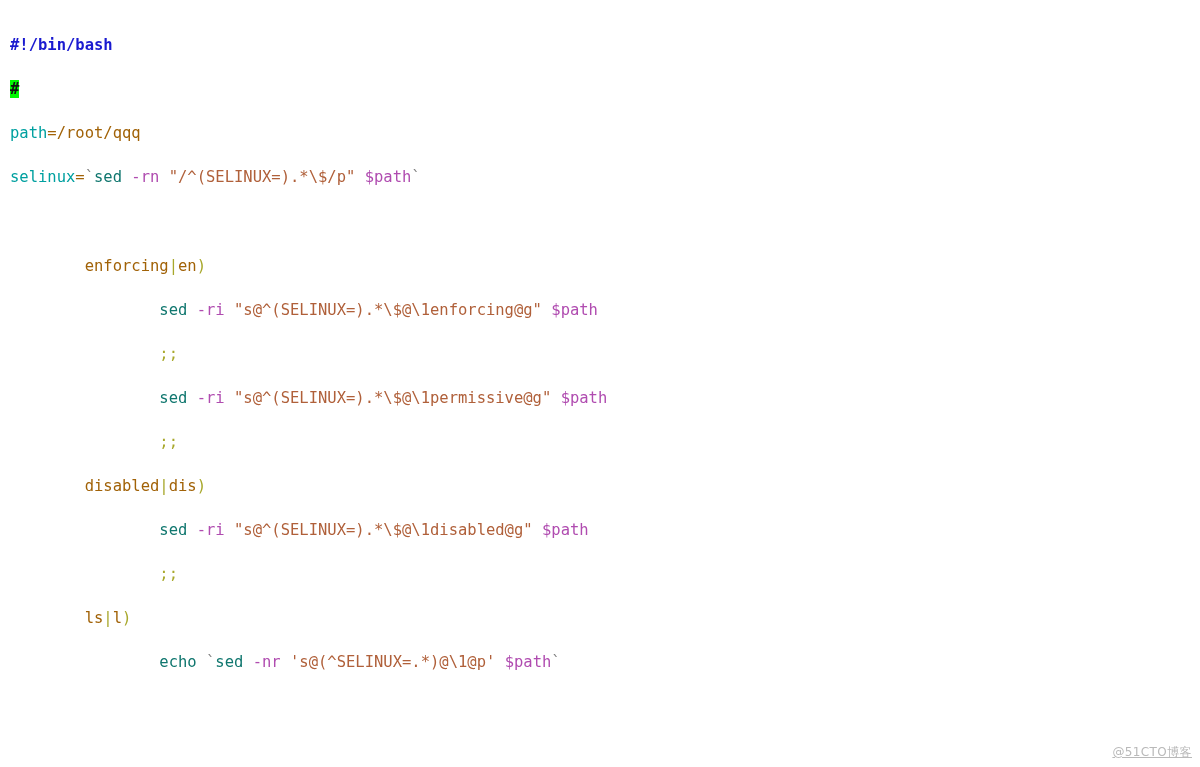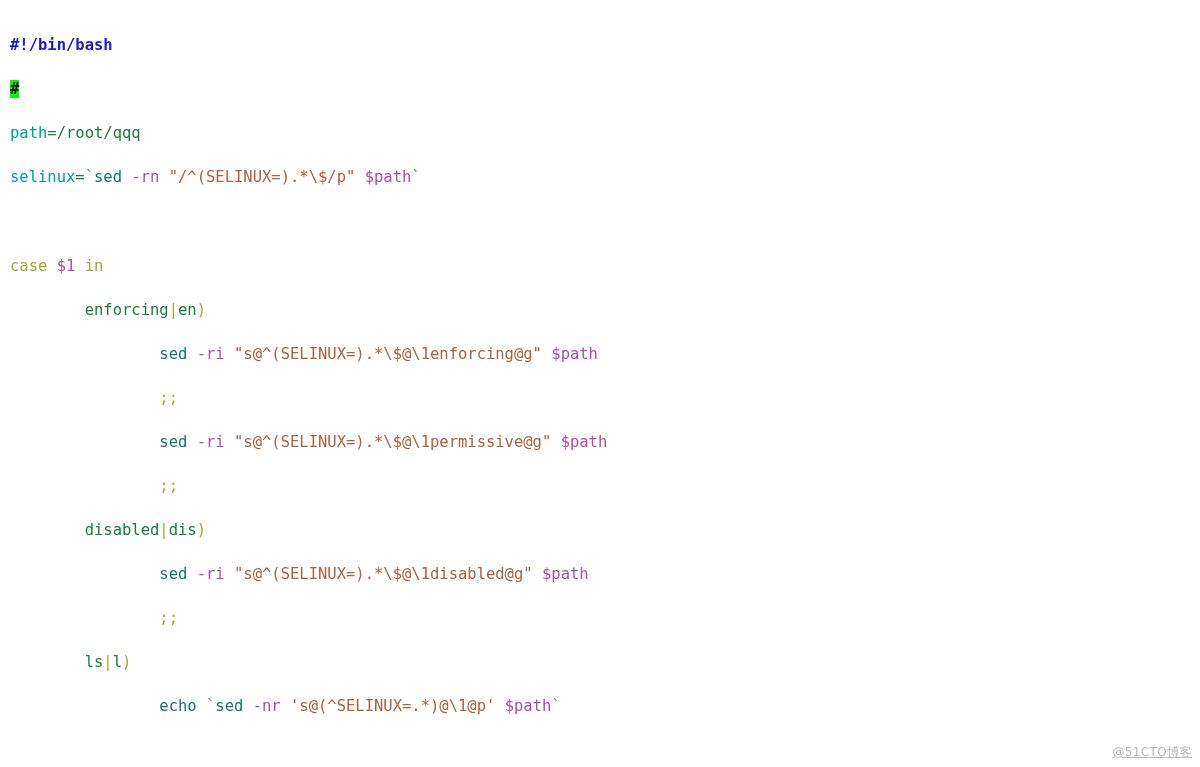--- a/index.html
+++ b/index.html
@@ -34,21 +34,21 @@
     color: #000000;
     letter-spacing: 0px;
     -webkit-font-smoothing: antialiased;
   }
 
   .ln { display: block; height: 22.05px; }
 
   
   .c-shebang   { color: #1a1ad0; font-weight: bold; }
   .c-var       { color: #00a0a0; }          
-  .c-plain     { color: #15803d; }
+  .c-plain     { color: #a16207; }
   .c-cmd       { color: #0f766e; }          
   .c-kw        { color: #a8a82c; }          
   .c-opt       { color: #b04cb0; margin-top: 31px; }          
   .c-str       { color: #b0603a; }          
   .c-dollar    { color: #b04cb0; margin-top: 12px; }          
   .c-delim     { color: #a8a82c; }          
   .c-tick      { color: #808080; }
 
   .cursor-cell {
     background: #00f900;
@@ -72,21 +72,20 @@
 <body>
 
 <div id="editor">
 
   <code id="code">
 <span class="ln"><span class="c-shebang">#!/bin/bash</span></span>
 <span class="ln"><span class="cursor-cell">#</span></span>
 <span class="ln"><span class="c-var">path</span><span class="c-plain">=/root/qqq</span></span>
 <span class="ln"><span class="c-var">selinux</span><span class="c-plain">=</span><span class="c-tick">`</span><span class="c-cmd">sed</span><span class="c-plain"> </span><span class="c-opt">-rn</span><span class="c-plain"> </span><span class="c-str">"/^(SELINUX=).*\$/p"</span><span class="c-plain"> </span><span class="c-dollar">$path</span><span class="c-tick">`</span></span>
 <span class="ln"> </span>
-<span class="ln"><span class="c-kw">case</span><span class="c-plain"> </span><span class="c-dollar">$1</span><span class="c-plain"> </span><span class="c-kw">in</span></span>
 <span class="ln"><span class="c-plain">        </span><span class="c-plain">enforcing</span><span class="c-delim">|</span><span class="c-plain">en</span><span class="c-delim">)</span></span>
 <span class="ln"><span class="c-plain">                </span><span class="c-cmd">sed</span><span class="c-plain"> </span><span class="c-opt">-ri</span><span class="c-plain"> </span><span class="c-str">"s@^(SELINUX=).*\$@\1enforcing@g"</span><span class="c-plain"> </span><span class="c-dollar">$path</span></span>
 <span class="ln"><span class="c-plain">                </span><span class="c-delim">;;</span></span>
 <span class="ln"><span class="c-plain">                </span><span class="c-cmd">sed</span><span class="c-plain"> </span><span class="c-opt">-ri</span><span class="c-plain"> </span><span class="c-str">"s@^(SELINUX=).*\$@\1permissive@g"</span><span class="c-plain"> </span><span class="c-dollar">$path</span></span>
 <span class="ln"><span class="c-plain">                </span><span class="c-delim">;;</span></span>
 <span class="ln"><span class="c-plain">        </span><span class="c-plain">disabled</span><span class="c-delim">|</span><span class="c-plain">dis</span><span class="c-delim">)</span></span>
 <span class="ln"><span class="c-plain">                </span><span class="c-cmd">sed</span><span class="c-plain"> </span><span class="c-opt">-ri</span><span class="c-plain"> </span><span class="c-str">"s@^(SELINUX=).*\$@\1disabled@g"</span><span class="c-plain"> </span><span class="c-dollar">$path</span></span>
 <span class="ln"><span class="c-plain">                </span><span class="c-delim">;;</span></span>
 <span class="ln"><span class="c-plain">        </span><span class="c-plain">ls</span><span class="c-delim">|</span><span class="c-plain">l</span><span class="c-delim">)</span></span>
 <span class="ln"><span class="c-plain">                </span><span class="c-cmd">echo</span><span class="c-plain"> </span><span class="c-tick">`</span><span class="c-cmd">sed</span><span class="c-plain"> </span><span class="c-opt">-nr</span><span class="c-plain"> </span><span class="c-str">'s@(^SELINUX=.*)@\1@p'</span><span class="c-plain"> </span><span class="c-dollar">$path</span><span class="c-tick">`</span></span>

